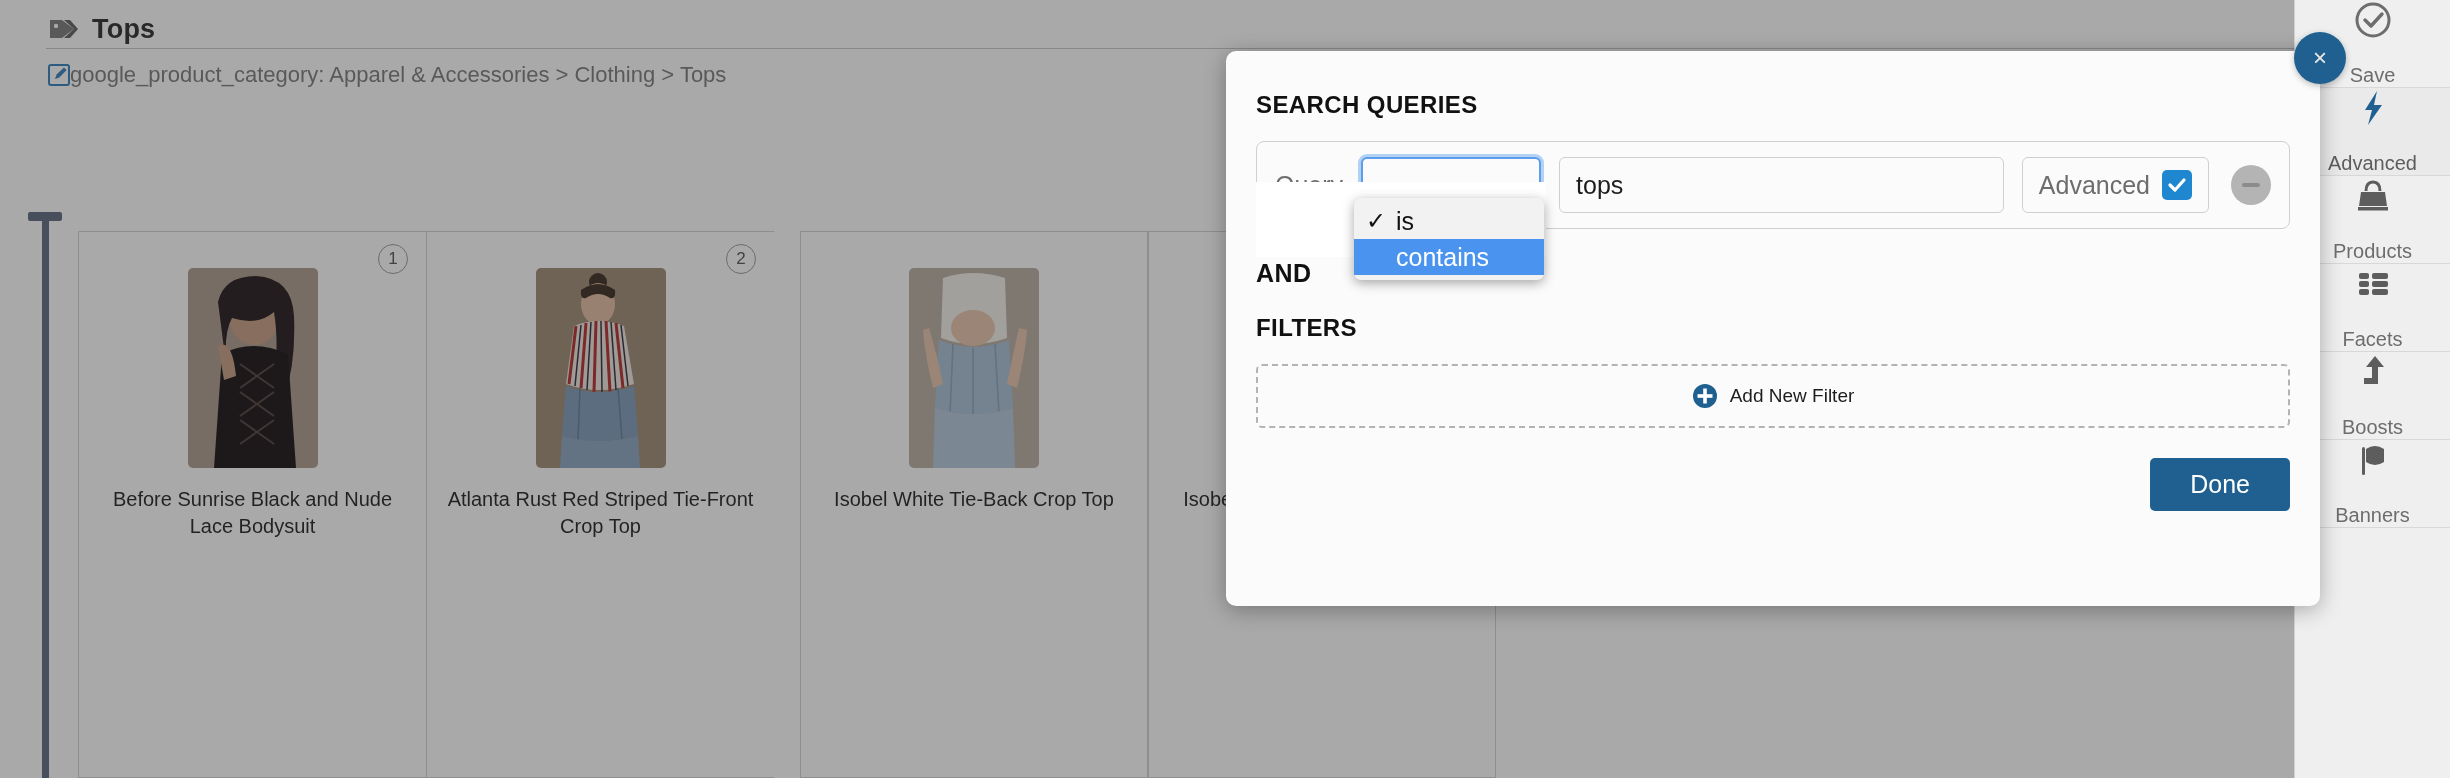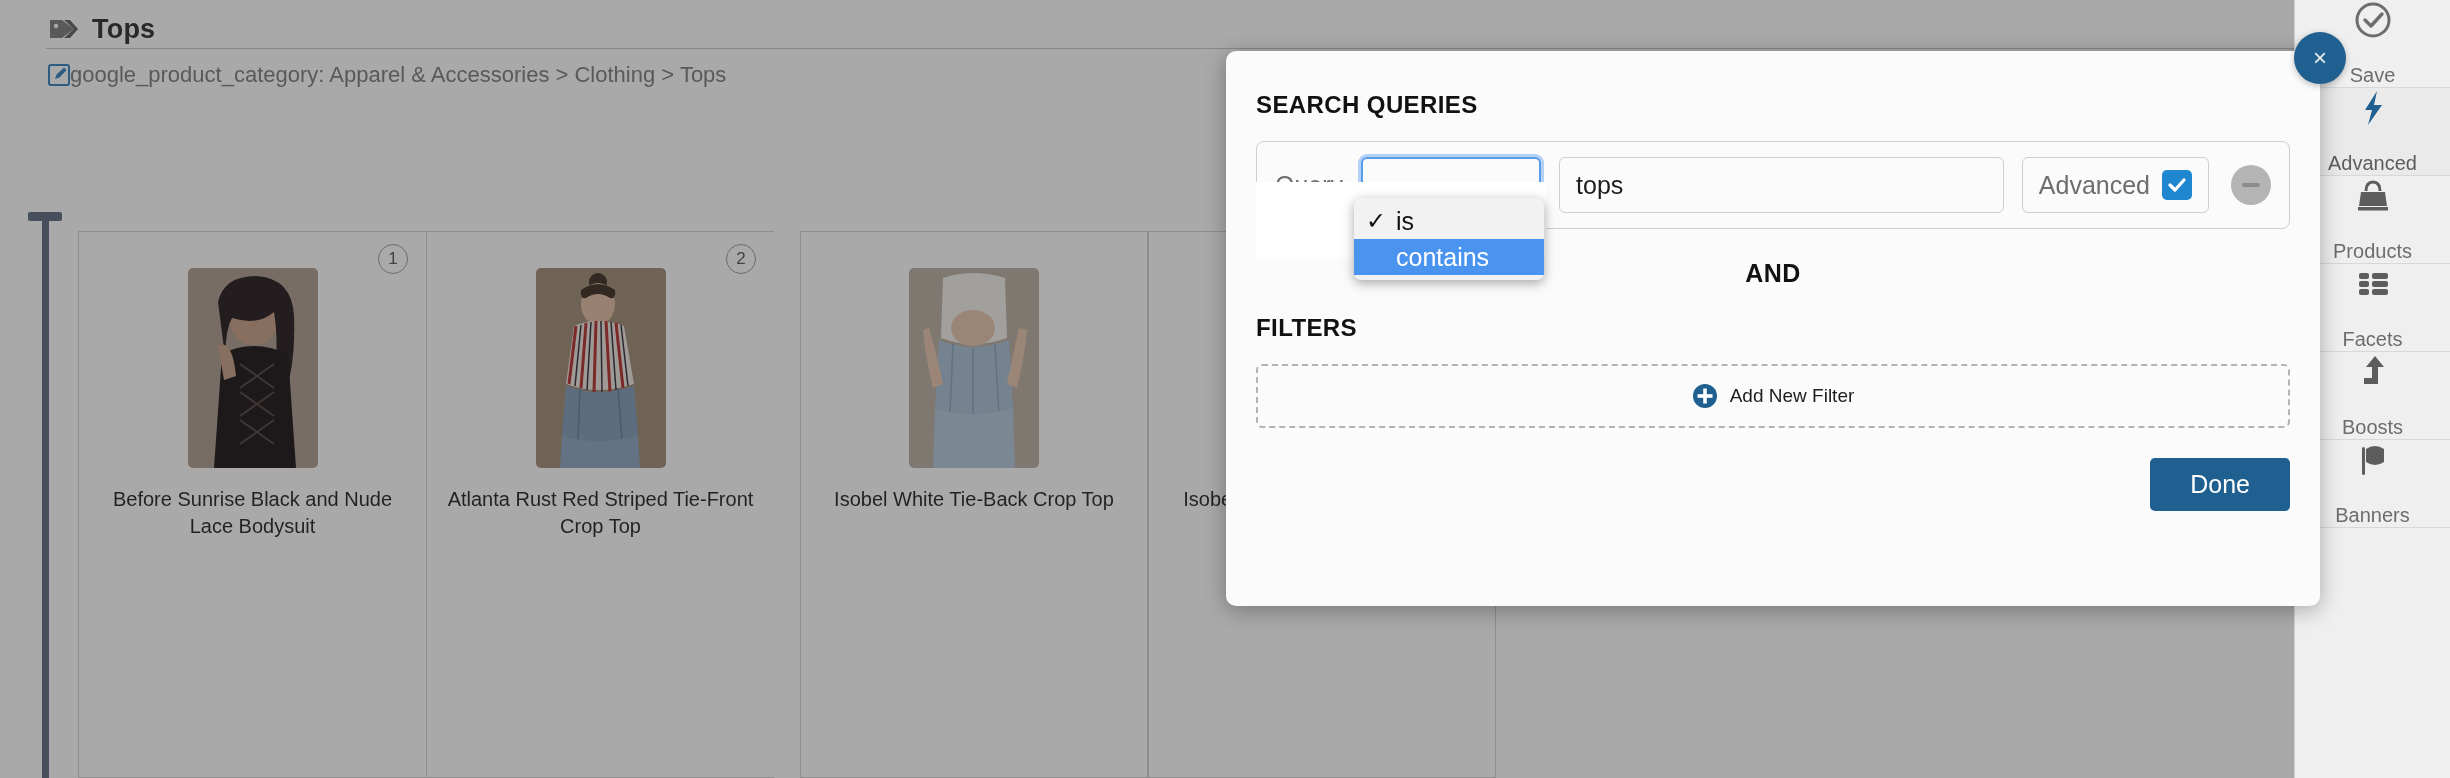--- a/index.html
+++ b/index.html
@@ -184,21 +184,21 @@
   }
   .remove-btn {
     width: 40px; height: 40px; border-radius: 50%;
     background: #b4b4b4; border: none; cursor: pointer;
     display: flex; align-items: center; justify-content: center;
     margin-left: 4px;
   }
   .remove-btn i { display: block; width: 18px; height: 4px; background: #8c8c8c; border-radius: 2px; }
 
   .and-row {
-    text-align: center;
+    text-align: left;
     font-size: 25px; font-weight: bold; color: #111;
     margin: 30px 0 26px;
     letter-spacing: .5px;
   }
   .add-filter {
     border: 2px dashed #b3b3b3; border-radius: 6px;
     height: 64px;
     display: flex; align-items: center; justify-content: center; gap: 12px;
     cursor: pointer;
     background: transparent;

